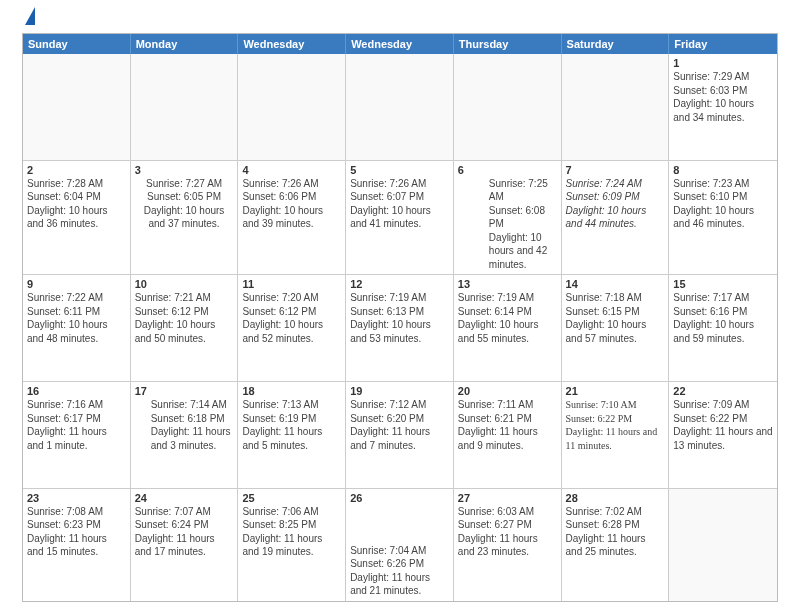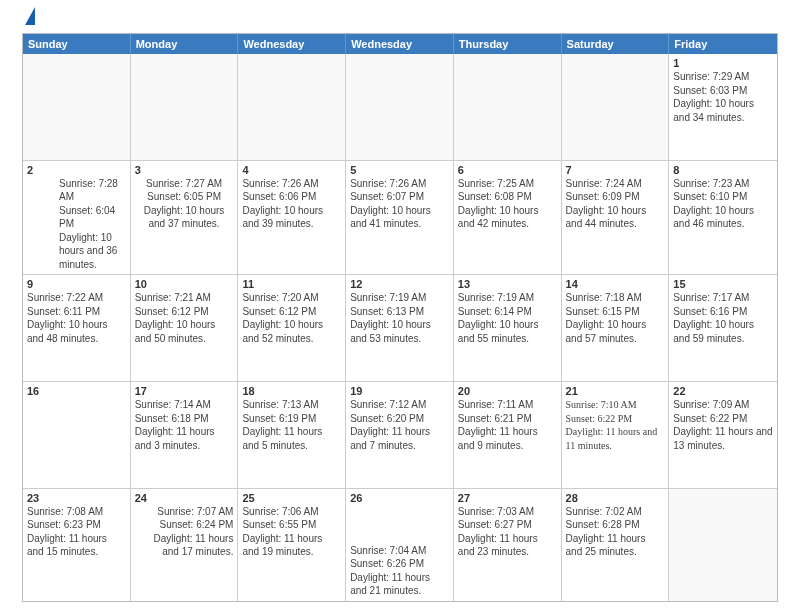--- a/index.html
+++ b/index.html
@@ -153,21 +153,21 @@
           <div class="cal-cell">
             <span class="day-num">1</span>
             <div class="day-info" style="white-space: pre-line;">Sunrise: 7:29 AM
 Sunset: 6:03 PM
 Daylight: 10 hours and 34 minutes.</div>
           </div>
         </div>
         <div class="cal-row">
           <div class="cal-cell">
             <span class="day-num">2</span>
-            <div class="day-info" style="white-space: pre-line; margin-left: 32px;">Sunrise: 7:28 AM
+            <div class="day-info" style="white-space: pre-line;">Sunrise: 7:28 AM
 Sunset: 6:04 PM
 Daylight: 10 hours and 36 minutes.</div>
           </div>
           <div class="cal-cell">
             <span class="day-num">3</span>
             <div class="day-info" style="white-space: pre-line; text-align: center;">Sunrise: 7:27 AM
 Sunset: 6:05 PM
 Daylight: 10 hours and 37 minutes.</div>
           </div>
           <div class="cal-cell">
@@ -177,27 +177,27 @@
 Daylight: 10 hours and 39 minutes.</div>
           </div>
           <div class="cal-cell">
             <span class="day-num">5</span>
             <div class="day-info" style="white-space: pre-line;">Sunrise: 7:26 AM
 Sunset: 6:07 PM
 Daylight: 10 hours and 41 minutes.</div>
           </div>
           <div class="cal-cell">
             <span class="day-num">6</span>
-            <div class="day-info" style="white-space: pre-line;">Sunrise: 7:25 AM
+            <div class="day-info" style="white-space: pre-line; margin-left: 31px;">Sunrise: 7:25 AM
 Sunset: 6:08 PM
 Daylight: 10 hours and 42 minutes.</div>
           </div>
           <div class="cal-cell">
             <span class="day-num">7</span>
-            <div class="day-info" style="white-space: pre-line;">Sunrise: 7:24 AM
+            <div class="day-info" style="white-space: pre-line; font-style: italic;">Sunrise: 7:24 AM
 Sunset: 6:09 PM
 Daylight: 10 hours and 44 minutes.</div>
           </div>
           <div class="cal-cell">
             <span class="day-num">8</span>
             <div class="day-info" style="white-space: pre-line;">Sunrise: 7:23 AM
 Sunset: 6:10 PM
 Daylight: 10 hours and 46 minutes.</div>
           </div>
         </div>
@@ -241,24 +241,27 @@
           <div class="cal-cell">
             <span class="day-num">15</span>
             <div class="day-info" style="white-space: pre-line;">Sunrise: 7:17 AM
 Sunset: 6:16 PM
 Daylight: 10 hours and 59 minutes.</div>
           </div>
         </div>
         <div class="cal-row">
           <div class="cal-cell">
             <span class="day-num">16</span>
+            <div class="day-info" style="white-space: pre-line;">Sunrise: 7:16 AM
+Sunset: 6:17 PM
+Daylight: 11 hours and 1 minute.</div>
           </div>
           <div class="cal-cell">
             <span class="day-num">17</span>
-            <div class="day-info" style="white-space: pre-line;">Sunrise: 7:14 AM
+            <div class="day-info" style="white-space: pre-line; margin-left: 16px;">Sunrise: 7:14 AM
 Sunset: 6:18 PM
 Daylight: 11 hours and 3 minutes.</div>
           </div>
           <div class="cal-cell">
             <span class="day-num">18</span>
             <div class="day-info" style="white-space: pre-line;">Sunrise: 7:13 AM
 Sunset: 6:19 PM
 Daylight: 11 hours and 5 minutes.</div>
           </div>
           <div class="cal-cell">
@@ -288,39 +291,39 @@
         </div>
         <div class="cal-row">
           <div class="cal-cell">
             <span class="day-num">23</span>
             <div class="day-info" style="white-space: pre-line;">Sunrise: 7:08 AM
 Sunset: 6:23 PM
 Daylight: 11 hours and 15 minutes.</div>
           </div>
           <div class="cal-cell">
             <span class="day-num">24</span>
-            <div class="day-info" style="white-space: pre-line; text-align: right;">Sunrise: 7:07 AM
+            <div class="day-info" style="white-space: pre-line;">Sunrise: 7:07 AM
 Sunset: 6:24 PM
 Daylight: 11 hours and 17 minutes.</div>
           </div>
           <div class="cal-cell">
             <span class="day-num">25</span>
             <div class="day-info" style="white-space: pre-line;">Sunrise: 7:06 AM
-Sunset: 6:55 PM
+Sunset: 8:25 PM
 Daylight: 11 hours and 19 minutes.</div>
           </div>
           <div class="cal-cell">
             <span class="day-num">26</span>
             <div class="day-info" style="white-space: pre-line; margin-top: 40px;">Sunrise: 7:04 AM
 Sunset: 6:26 PM
 Daylight: 11 hours and 21 minutes.</div>
           </div>
           <div class="cal-cell">
             <span class="day-num">27</span>
-            <div class="day-info" style="white-space: pre-line;">Sunrise: 7:03 AM
+            <div class="day-info" style="white-space: pre-line;">Sunrise: 6:03 AM
 Sunset: 6:27 PM
 Daylight: 11 hours and 23 minutes.</div>
           </div>
           <div class="cal-cell">
             <span class="day-num">28</span>
             <div class="day-info" style="white-space: pre-line;">Sunrise: 7:02 AM
 Sunset: 6:28 PM
 Daylight: 11 hours and 25 minutes.</div>
           </div>
           <div class="cal-cell empty"></div>

